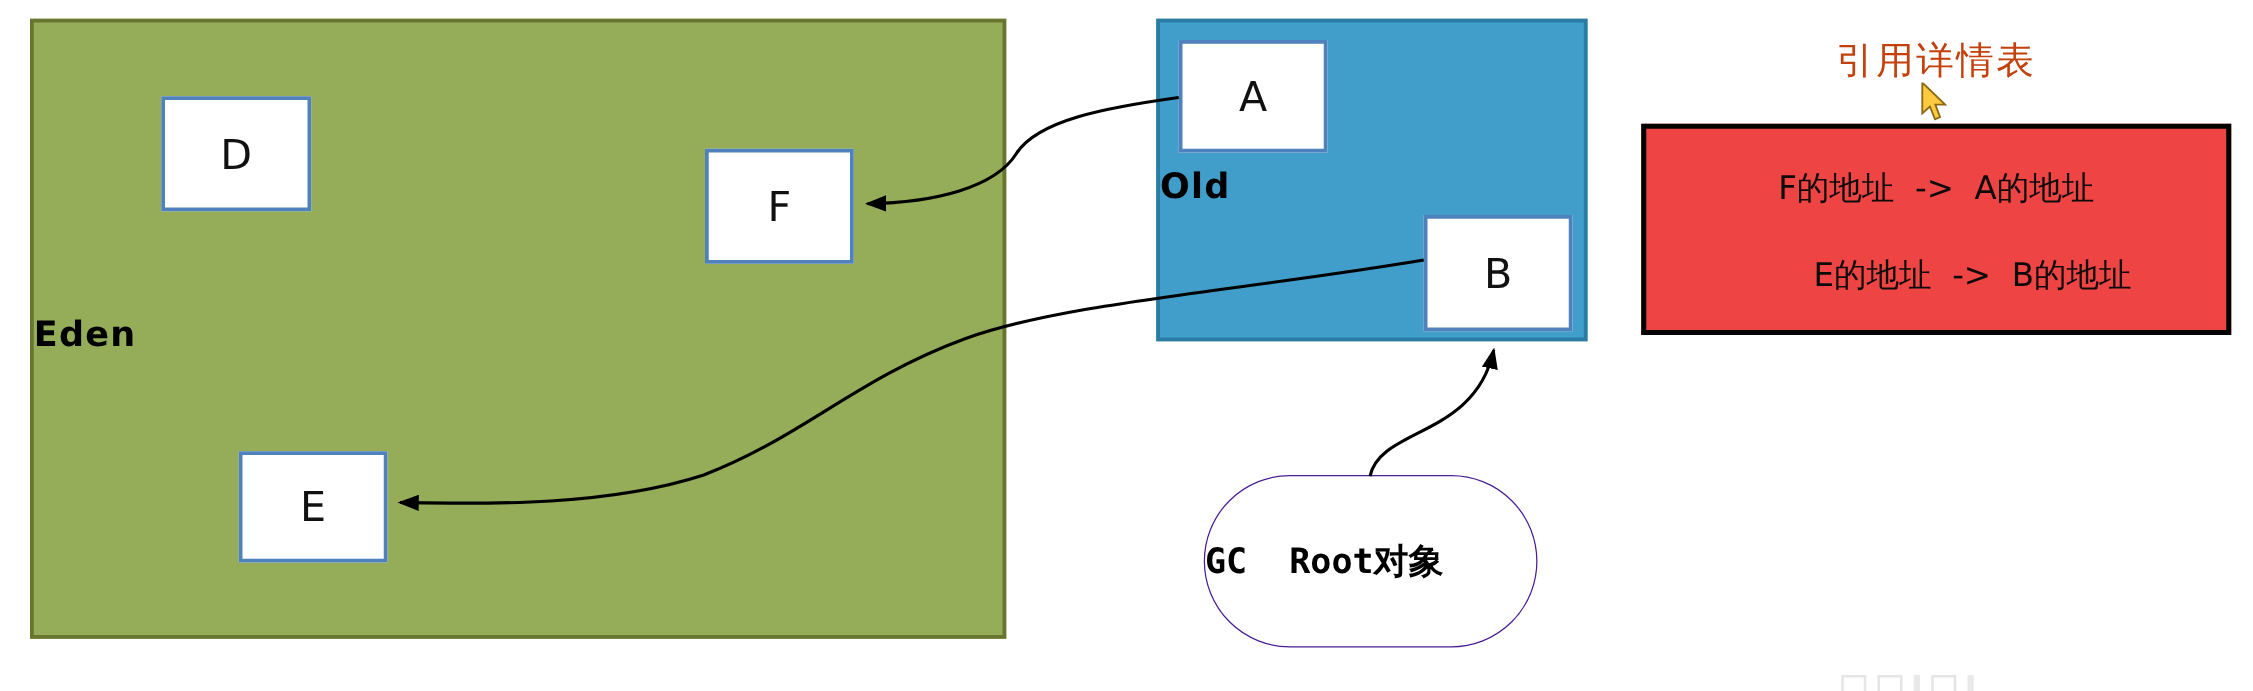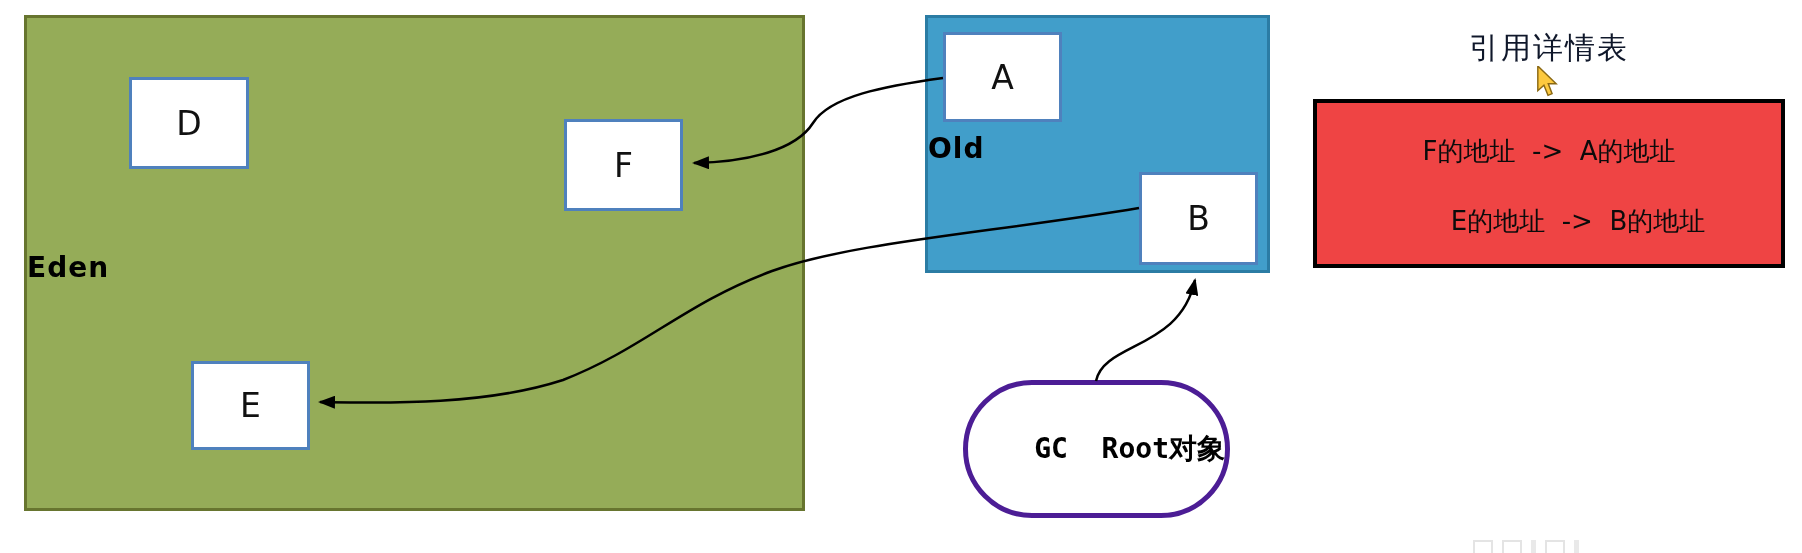--- a/index.html
+++ b/index.html
@@ -30,29 +30,29 @@
     font-size:33px;color:#111;
   }
   #box-D{left:126px;top:74px;width:120px;height:92px;}
   #box-F{left:561px;top:116px;width:119px;height:92px;}
   #box-E{left:188px;top:358px;width:119px;height:89px;}
   #box-A{left:943px;top:32px;width:119px;height:90px;}
   #box-B{left:1139px;top:172px;width:119px;height:93px;}
   
   #gc-root{
     position:absolute;left:963px;top:380px;width:267px;height:138px;
-    box-sizing:border-box;background:#ffffff;border:5px solid #4c1d95;
-    border-radius:69px;display:flex;align-items:center;justify-content:flex-end;
+    box-sizing:border-box;background:#ffffff;border:1px solid #4c1d95;
+    border-radius:69px;display:flex;align-items:center;justify-content:flex-start;
     font-family:"DejaVu Sans Mono","Liberation Mono",monospace;
     font-weight:bold;font-size:28px;color:#000;white-space:pre;
   }
   
   #ref-title{
     position:absolute;left:1313px;top:28px;width:472px;text-align:center;
-    font-size:30px;font-weight:500;color:#0f172a;letter-spacing:2px;
+    font-size:30px;font-weight:500;color:#c2410c;letter-spacing:2px;
   }
   #ref-table{
     position:absolute;left:1313px;top:99px;width:472px;height:169px;
     box-sizing:border-box;background:#ef4444;border:4px solid #000;
   }
   .ref-row{
     position:absolute;left:0;width:100%;height:32px;line-height:32px;
     text-align:center;font-size:26px;font-weight:500;color:#0b0b0b;white-space:pre;
   }
   #ref-row-0{top:32px;}

